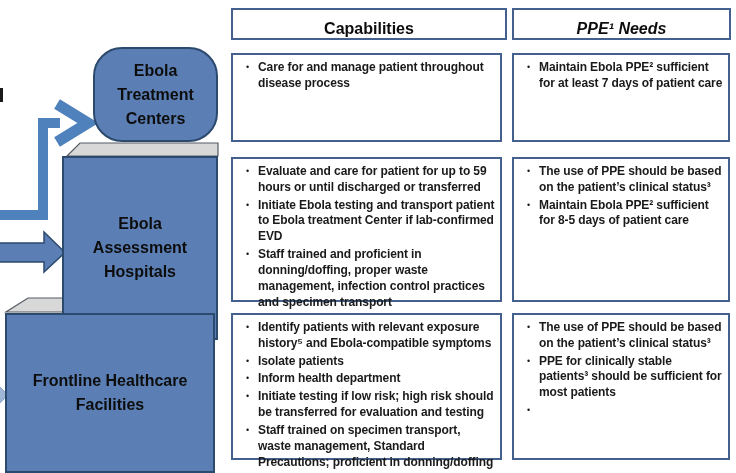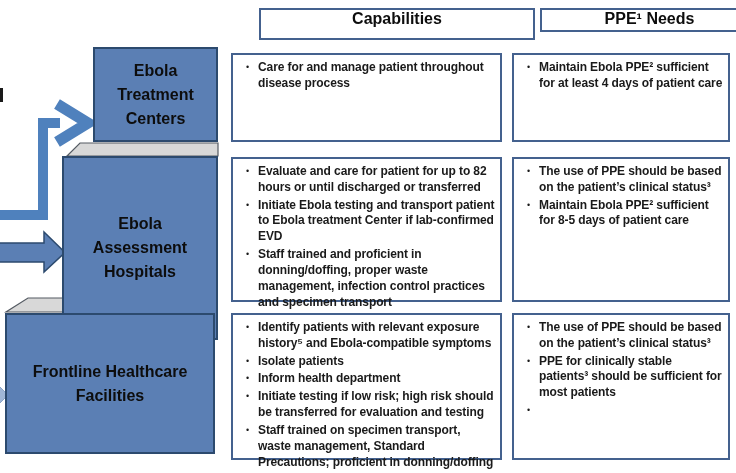--- a/index.html
+++ b/index.html
@@ -12,22 +12,22 @@
     position:absolute; background:#5b7fb4; border:2px solid #2c4a6e;
     display:flex; align-items:center; justify-content:center; text-align:center;
     font-weight:bold; font-size:16px; line-height:1.5; color:#0d0d0d;
     padding:0 6px; box-sizing:border-box;
   }
   .panel {
     position:absolute; background:#ffffff; border:2px solid #44618e;
     box-sizing:border-box;
   }
   .panel.header {
-    display:flex; align-items:flex-start; justify-content:center;
-    font-weight:bold; font-size:16px; color:#0d0d0d;margin-left:28px;
+    display:flex; align-items:flex-end; justify-content:center;
+    font-weight:bold; font-size:16px; color:#0d0d0d;
   }
   .bullets { padding:5px 5px 3px 4px; }
   .bi { display:flex; margin-bottom:2px; }
   .bi .dot {
     flex:none; width:21px; text-align:center; font-size:9px; line-height:14px;
     color:#1a1a1a;
   }
   .bi .txt {
     flex:1; font-size:12px; font-weight:bold; color:#1a1a1a;
     line-height:1.32; letter-spacing:-0.1px;
@@ -46,59 +46,59 @@
     <path d="M 57 104 L 88 123 L 57 142" fill="none" stroke="#4f81bd" stroke-width="11" stroke-linejoin="miter"></path>
 
     <path d="M -6 243 L 44 243 L 44 232 L 65 252.5 L 44 272 L 44 262 L -6 262 Z" fill="#5b7fb4" stroke="#2c4a6e" stroke-width="1.5"></path>
 
     <path d="M -3 384 L 8 395 L -3 406 Z" fill="#9fb6d6" stroke="#8aa3c6"></path>
 
     <polygon points="80,143 218,143 218,156 67,156" fill="#d8d8d8" stroke="#555b63" stroke-width="1.2"></polygon>
     <polygon points="28,298 216,298 216,312 6,312" fill="#d8d8d8" stroke="#555b63" stroke-width="1.2"></polygon>
   </svg>
 
-  <div class="tier" style="left:93px; top:47px; width:125px; height:95px;">
+  <div class="tier" style="left:93px; top:47px; width:125px; height:95px;border-radius:29px;">
     <span>Ebola Treatment Centers</span>
   </div>
   <div class="tier" style="left:62px; top:156px; width:156px; height:184px;">
     <span>Ebola Assessment Hospitals</span>
   </div>
-  <div class="tier" style="left:5px; top:313px; width:210px; height:141px;">
+  <div class="tier" style="left:5px; top:313px; width:210px; height:160px;">
     <span>Frontline Healthcare Facilities</span>
   </div>
 
   <div class="panel header" style="left:231px; top:8px; width:276px; height:32px;">
     <span>Capabilities</span>
   </div>
-  <div class="panel header" style="left:512px; top:8px; width:219px; height:24px;">
+  <div class="panel header" style="left:512px; top:8px; width:219px; height:32px;font-style:italic;">
     <span>PPE¹ Needs</span>
   </div>
 
   <div class="panel" style="left:231px; top:53px; width:271px; height:89px;">
     <div class="bullets">
       <div class="bi">
         <span class="dot">•</span>
         <span class="txt">Care for and manage patient throughout disease process</span>
       </div>
     </div>
   </div>
   <div class="panel" style="left:512px; top:53px; width:218px; height:89px;">
     <div class="bullets">
       <div class="bi">
         <span class="dot">•</span>
-        <span class="txt">Maintain Ebola PPE² sufficient for at least 4 days of patient care</span>
+        <span class="txt">Maintain Ebola PPE² sufficient for at least 7 days of patient care</span>
       </div>
     </div>
   </div>
 
   <div class="panel" style="left:231px; top:157px; width:271px; height:145px;">
     <div class="bullets">
       <div class="bi">
         <span class="dot">•</span>
-        <span class="txt">Evaluate and care for patient for up to  82 hours  or until discharged or transferred</span>
+        <span class="txt">Evaluate and care for patient for up to  59 hours  or until discharged or transferred</span>
       </div>
       <div class="bi">
         <span class="dot">•</span>
         <span class="txt">Initiate Ebola testing and transport patient to Ebola treatment Center if lab-confirmed EVD</span>
       </div>
       <div class="bi">
         <span class="dot">•</span>
         <span class="txt">Staff trained and  proficient in donning/doffing, proper waste management, infection control  practices and specimen transport</span>
       </div>
     </div>

